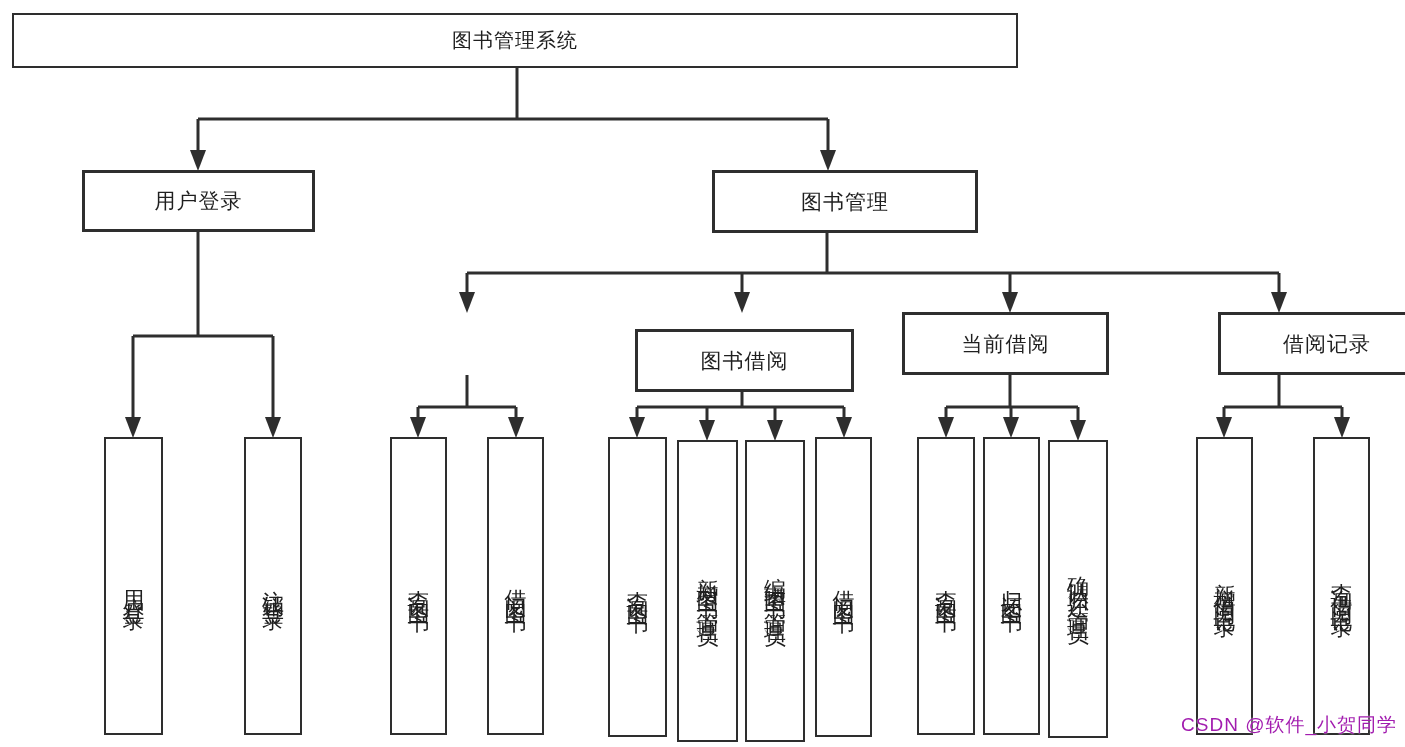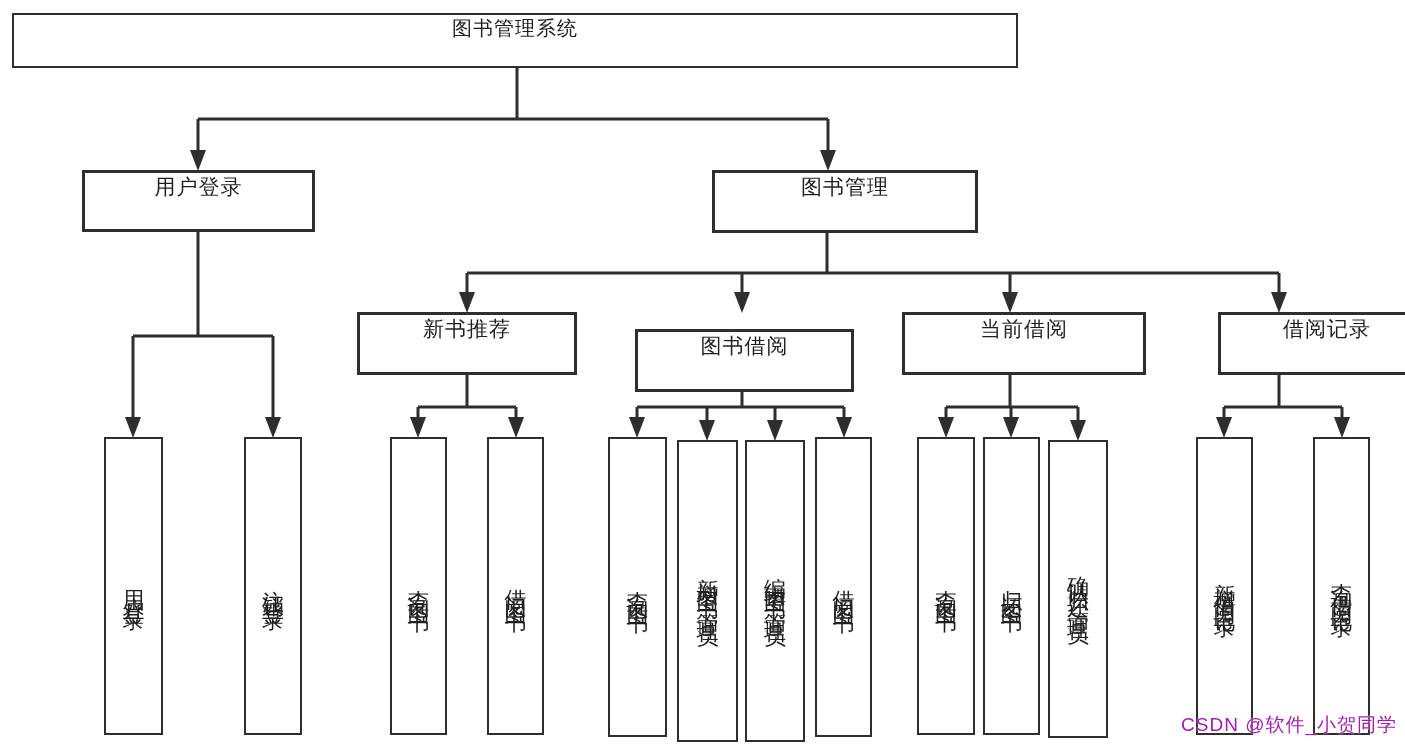--- a/index.html
+++ b/index.html
@@ -9,21 +9,21 @@
     background:#ffffff;
     font-family:"Liberation Sans","DejaVu Sans",sans-serif;
     color:#1f1f1f;
     overflow:hidden;
   }
   #wires{position:absolute;left:0;top:0;width:1405px;height:747px;}
   .node{
     position:absolute;
     background:#ffffff;
     border:3px solid #2e2e2e;
-    display:flex;align-items:flex-start;justify-content:center;
+    display:flex;align-items:center;justify-content:center;
     box-sizing:border-box;
     font-size:21px;
     letter-spacing:1px;
   }
   .node.root{border-width:2px;font-size:20px;}
   .leaf{
     position:absolute;
     background:#ffffff;
     border:2px solid #2e2e2e;
     display:flex;align-items:center;justify-content:center;
@@ -116,27 +116,24 @@
     <span>图书管理系统</span>
   </div>
 
   <div class="node" style="left:82px;top:170px;width:233px;height:62px;">
     <span>用户登录</span>
   </div>
   <div class="node" style="left:712px;top:170px;width:266px;height:63px;">
     <span>图书管理</span>
   </div>
 
-  <div class="node" style="left:357px;top:312px;width:220px;height:63px;">
-    <span>新书推荐</span>
-  </div>
   <div class="node" style="left:635px;top:312px;width:219px;height:63px;margin-top:17px;">
     <span>图书借阅</span>
   </div>
-  <div class="node" style="left:902px;top:312px;width:244px;height:63px;">
+  <div class="node" style="left:902px;top:312px;width:207px;height:63px;">
     <span>当前借阅</span>
   </div>
   <div class="node" style="left:1170px;top:312px;width:218px;height:63px;margin-left:48px;">
     <span>借阅记录</span>
   </div>
 
   <div class="leaf" style="left:104px;top:437px;width:59px;height:298px;">
     <span>用户登录</span>
   </div>
   <div class="leaf" style="left:244px;top:437px;width:58px;height:298px;">

